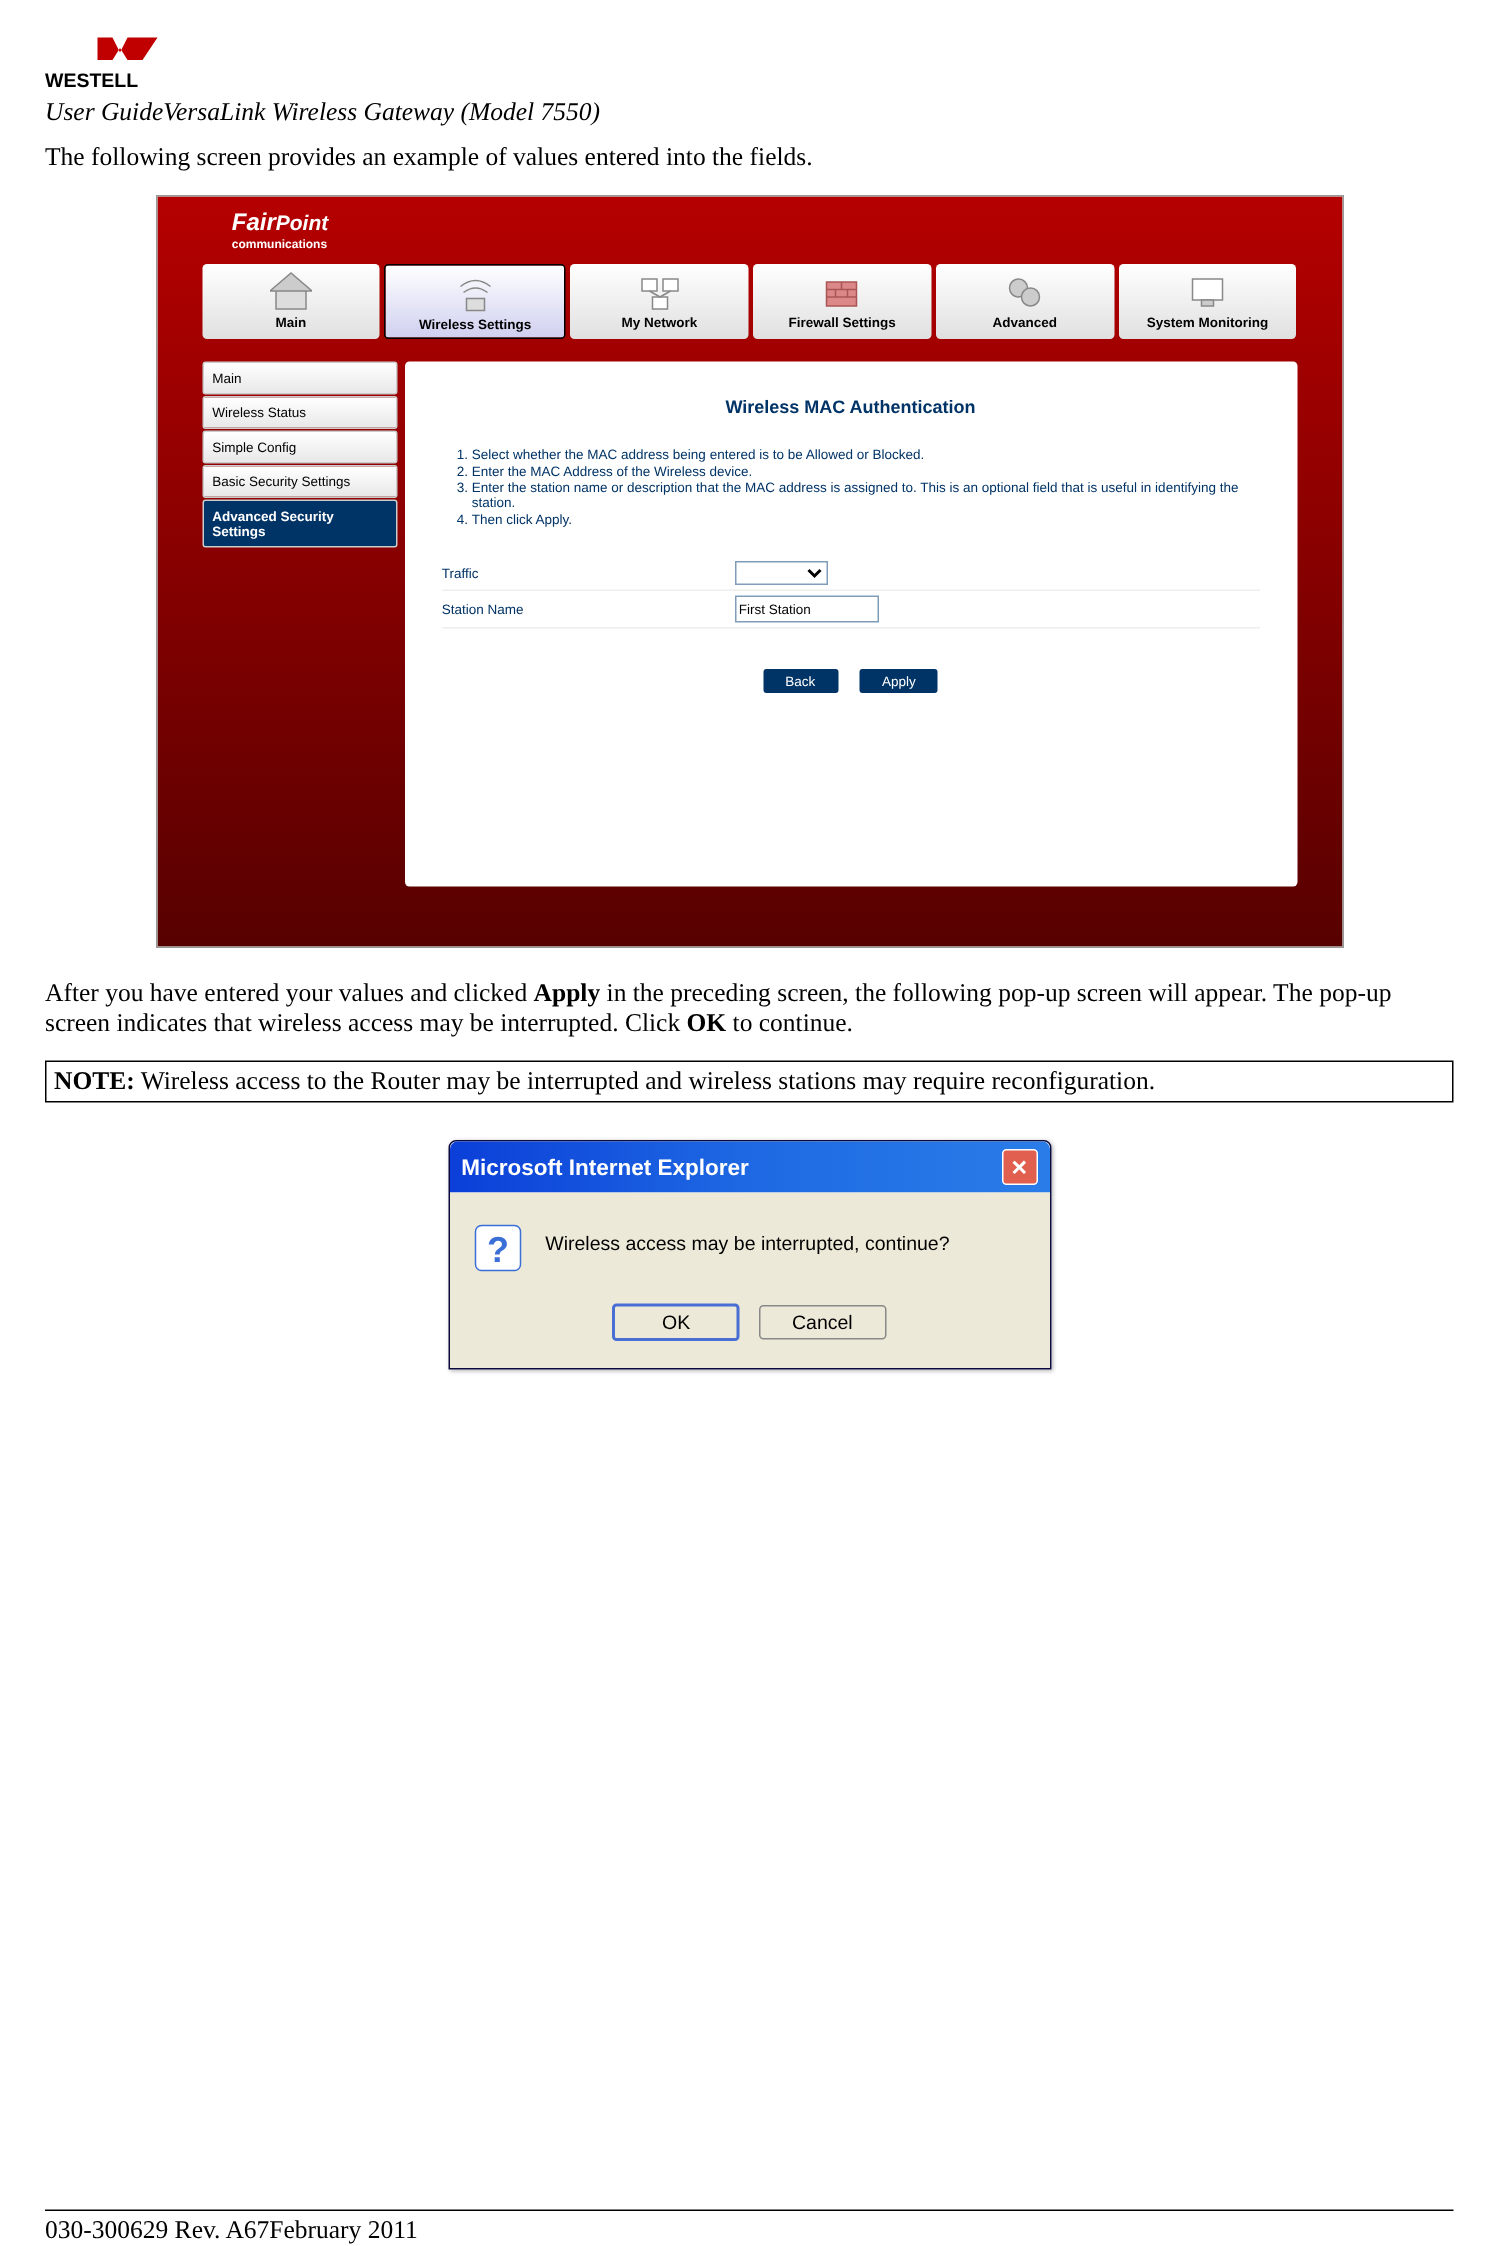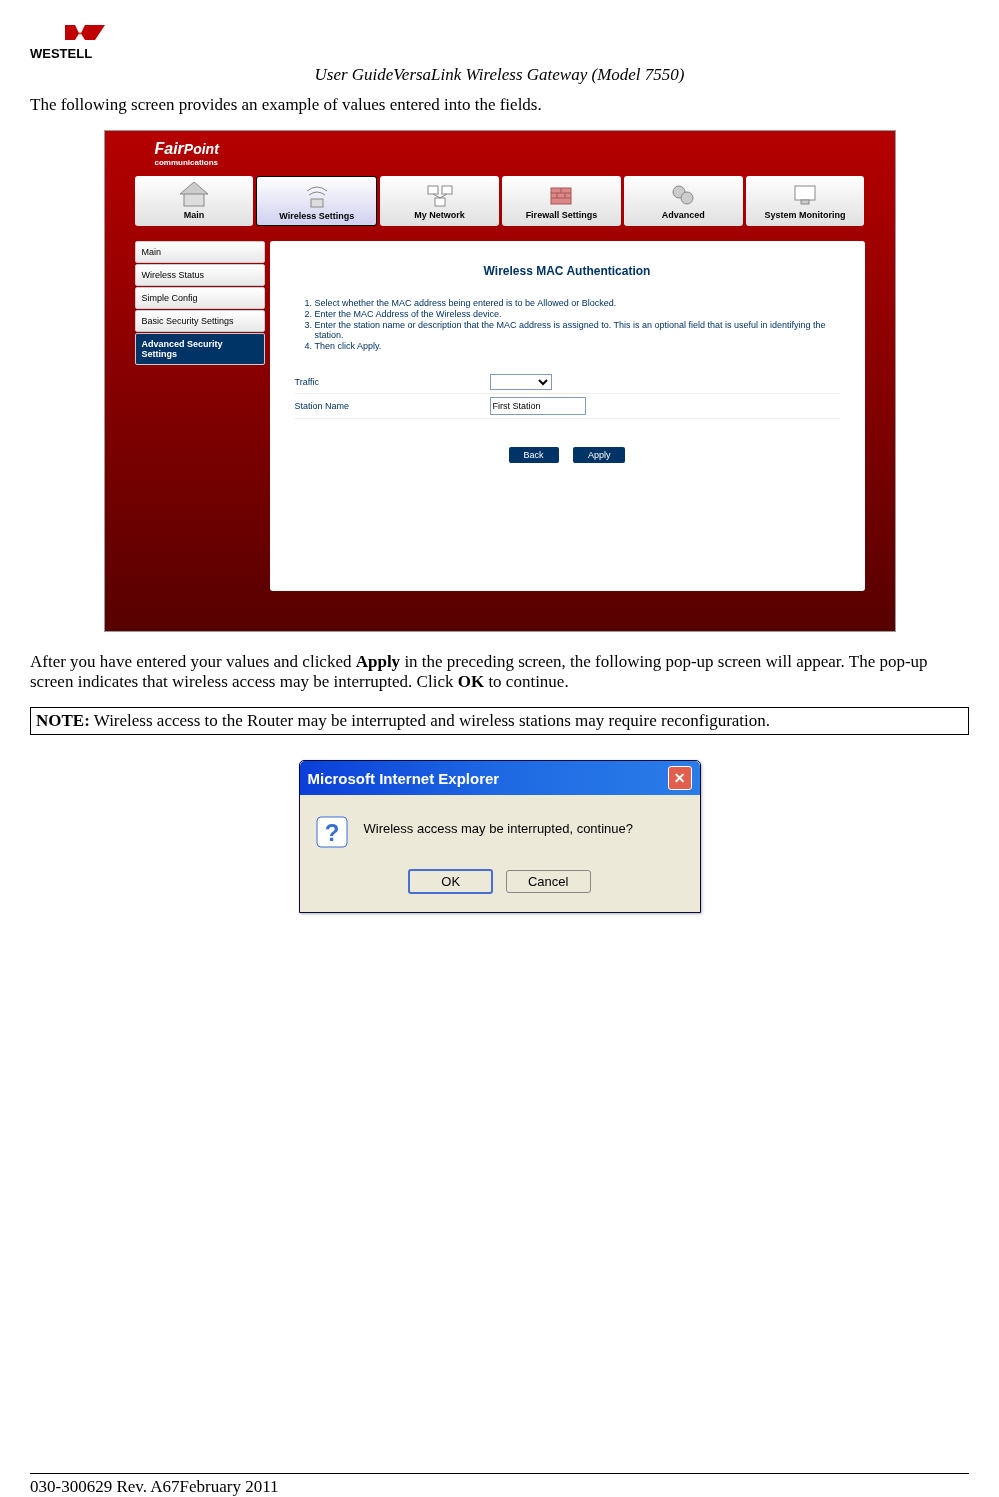--- a/index.html
+++ b/index.html
@@ -14,21 +14,21 @@
       margin-bottom: 10px;
     }
     .logo {
       margin-bottom: 5px;
     }
     .logo svg {
       display: block;
     }
     .header-row {
       display: flex;
-      justify-content: center;
+      justify-content: flex-start;
       font-style: italic;
       font-size: 17px;
       margin-bottom: 2px;
     }
     .intro-text {
       font-size: 17px;
       margin-bottom: 15px;
     }
     .screenshot1 {
       width: 790px;

